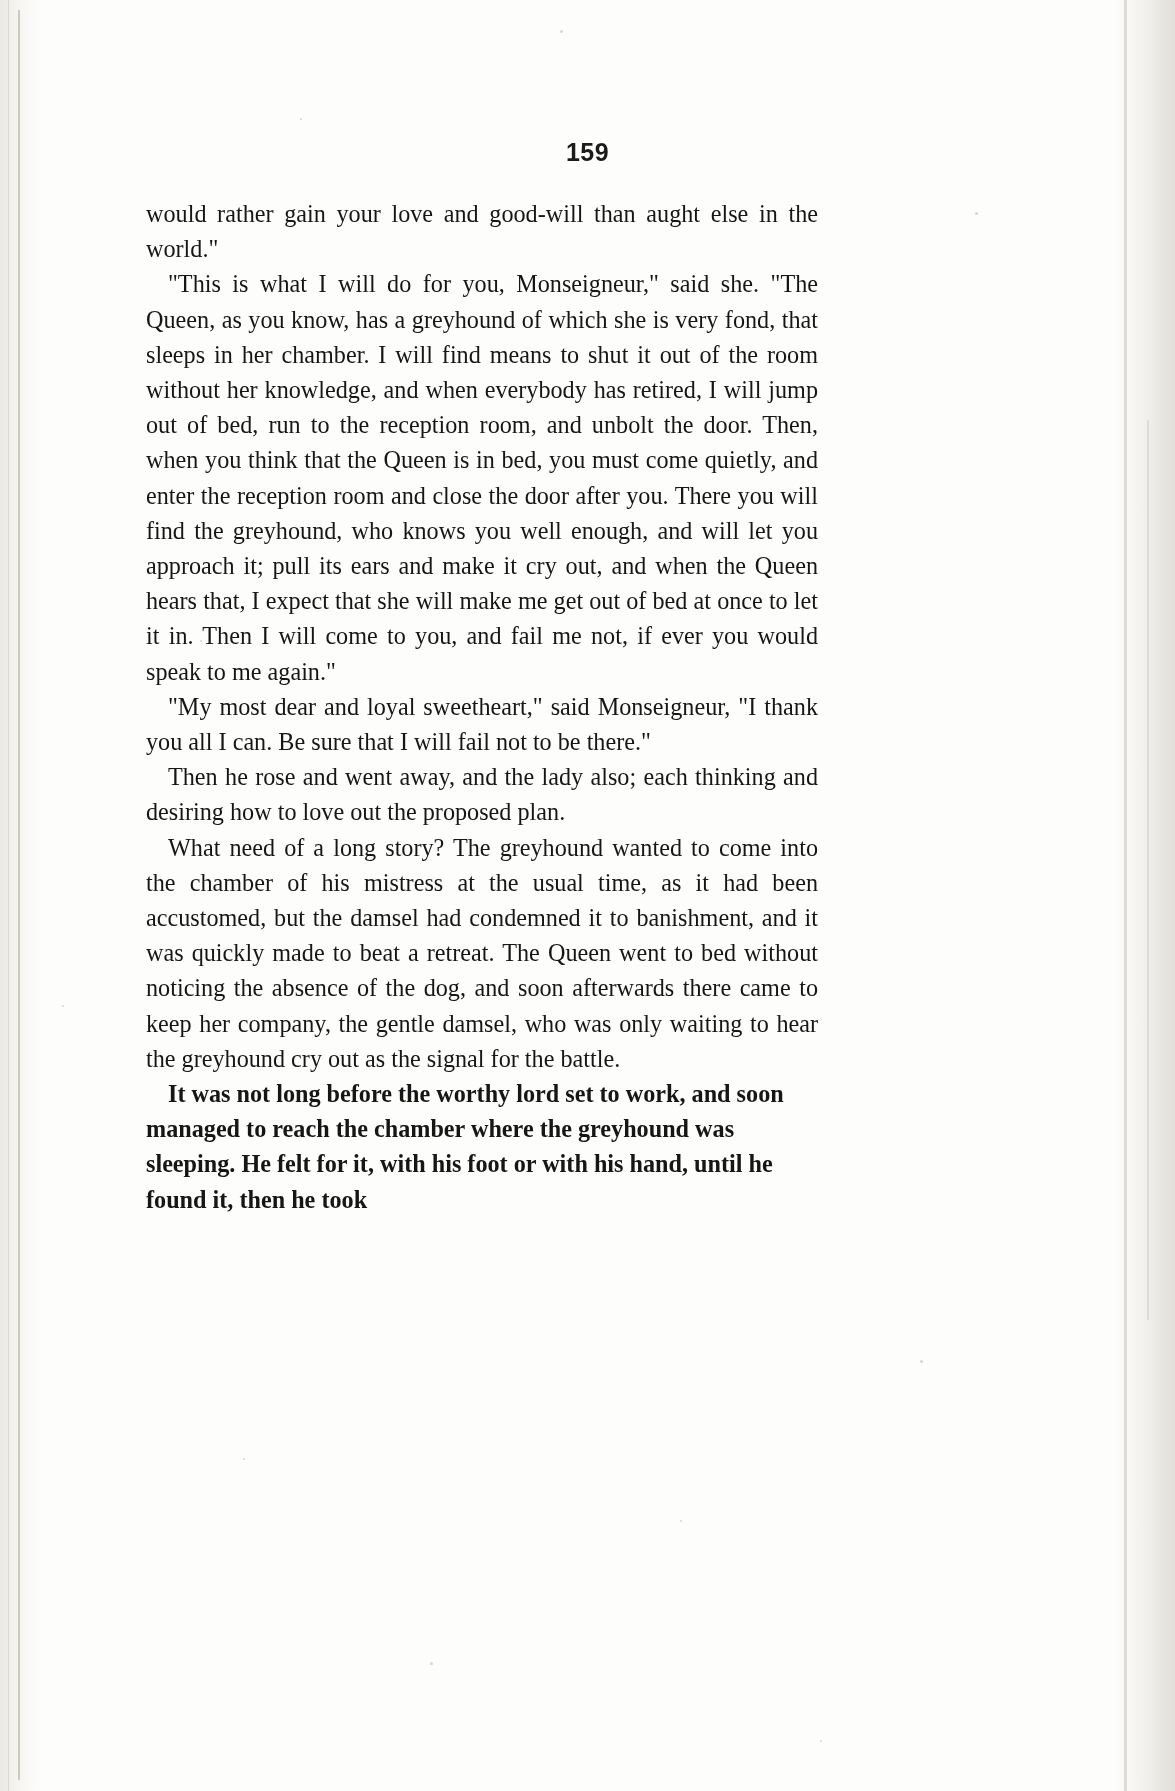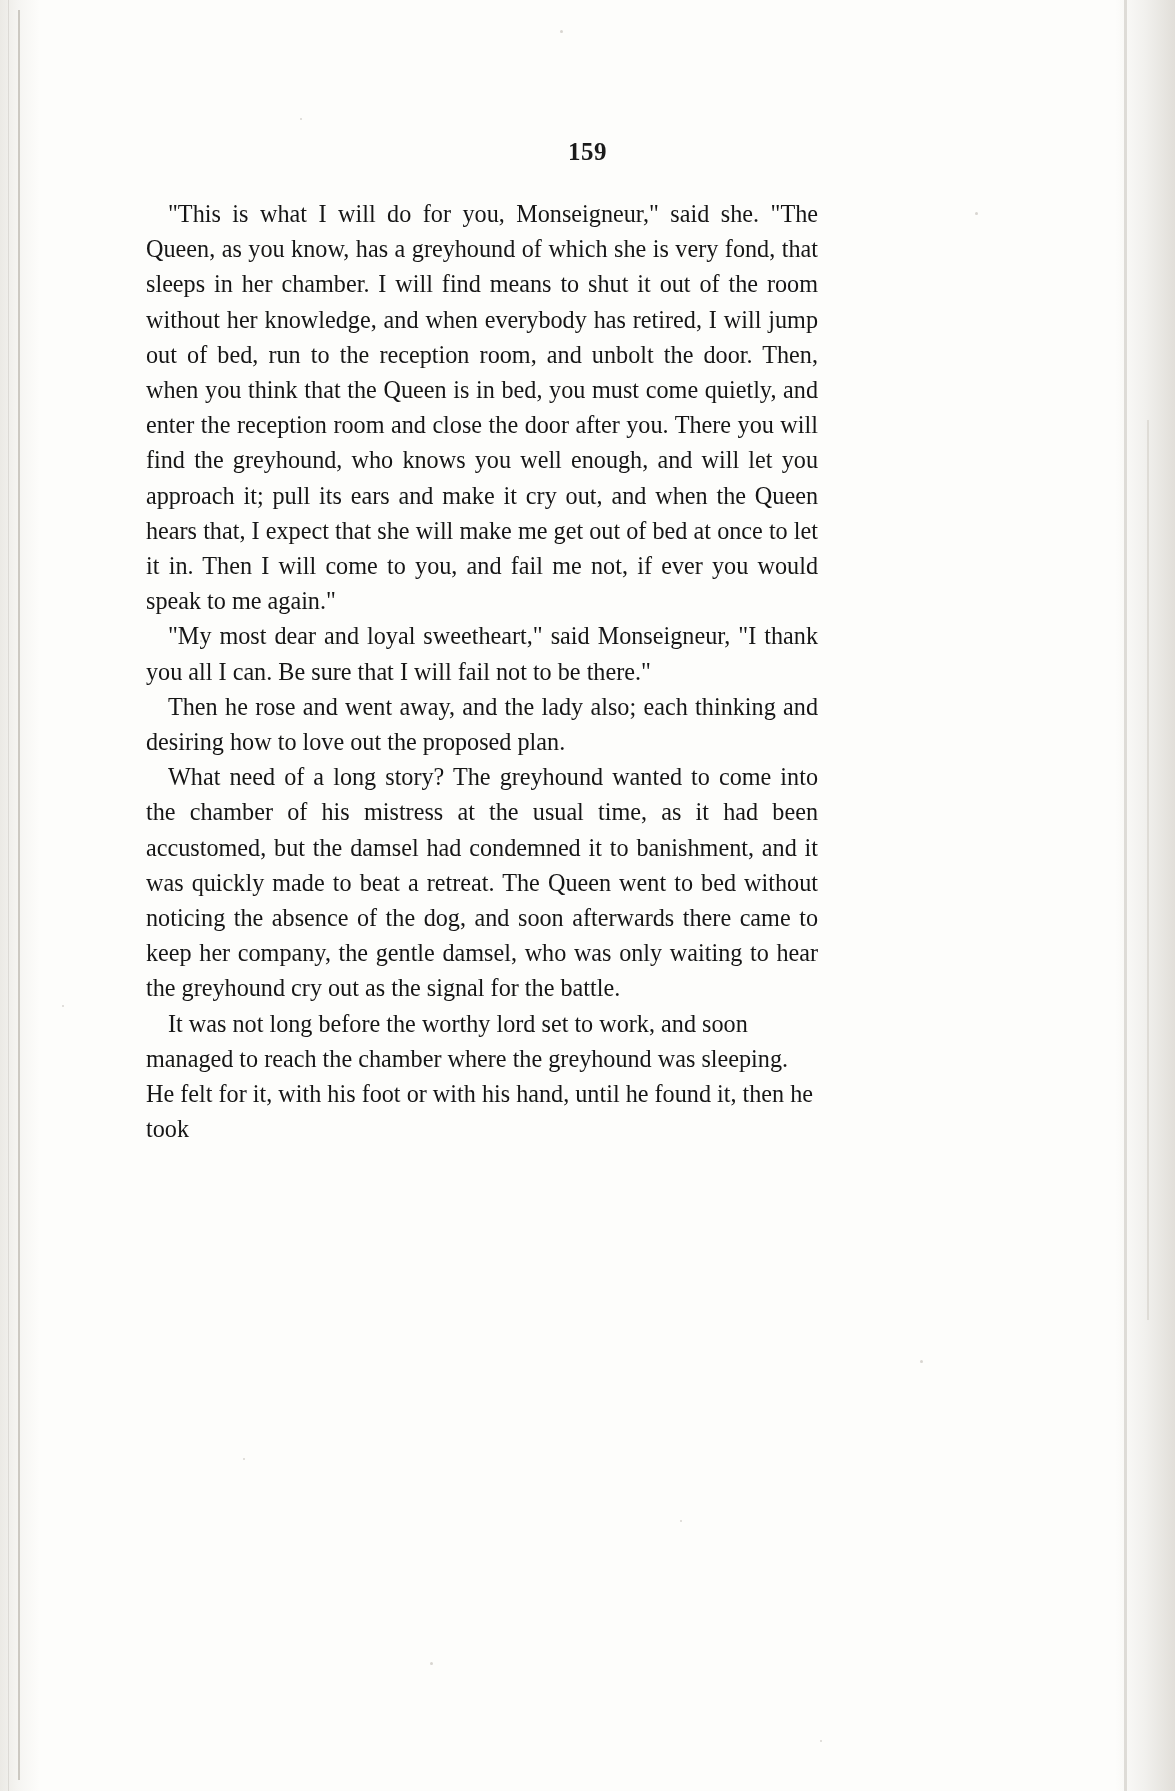--- a/index.html
+++ b/index.html
@@ -85,21 +85,21 @@
   .page-number {
     position: absolute;
     top: 138px;
     left: 0;
     width: 1175px;
     text-align: center;
     font-size: 25px;
     font-weight: bold;
     letter-spacing: 0.5px;
     color: #1b1b1b;
-    font-family: Liberation Serif, serif;
+    font-family: Liberation Sans, sans-serif;
   }
   .body-text {
     position: absolute;
     top: 196px;
     left: 146px;
     width: 672px;
     color: #161616;
     font-size: 24.2px;
     line-height: 35.2px;
     text-align: justify;
@@ -107,20 +107,21 @@
   }
   .body-text p {
     margin: 0;
     text-indent: 0;
   }
   .body-text p.indent {
     text-indent: 22px;
   }
   .body-text p:last-child {
     text-align: left;
+    font-weight: bold;
   }
   
   .speck {
     position: absolute;
     background: #b9b5ad;
     border-radius: 50%;
     opacity: 0.55;
   }
 </style>
 </head>
@@ -131,20 +132,21 @@
   <div class="scan-edge-right"></div>
   <div class="binding-line"></div>
   <div class="binding-line2"></div>
   <div class="edge-mark-a"></div>
   <div class="edge-mark-b"></div>
 
   <div class="content">
     <div class="page-number">159</div>
 
     <div class="body-text">
+      <p>would rather gain your love and good-will than aught else in the world."</p>
       <p class="indent">"This is what I will do for you, Monseigneur," said she. "The Queen, as you know, has a greyhound of which she is very fond, that sleeps in her chamber. I will find means to shut it out of the room without her knowledge, and when everybody has retired, I will jump out of bed, run to the reception room, and unbolt the door. Then, when you think that the Queen is in bed, you must come quietly, and enter the reception room and close the door after you. There you will find the greyhound, who knows you well enough, and will let you approach it; pull its ears and make it cry out, and when the Queen hears that, I expect that she will make me get out of bed at once to let it in. Then I will come to you, and fail me not, if ever you would speak to me again."</p>
       <p class="indent">"My most dear and loyal sweetheart," said Monseigneur, "I thank you all I can. Be sure that I will fail not to be there."</p>
       <p class="indent">Then he rose and went away, and the lady also; each thinking and desiring how to love out the proposed plan.</p>
       <p class="indent">What need of a long story? The greyhound wanted to come into the chamber of his mistress at the usual time, as it had been accustomed, but the damsel had condemned it to banishment, and it was quickly made to beat a retreat. The Queen went to bed without noticing the absence of the dog, and soon afterwards there came to keep her company, the gentle damsel, who was only waiting to hear the greyhound cry out as the signal for the battle.</p>
       <p class="indent">It was not long before the worthy lord set to work, and soon managed to reach the chamber where the greyhound was sleeping. He felt for it, with his foot or with his hand, until he found it, then he took</p>
     </div>
   </div>
 
   <div class="speck" style="top:30px;left:560px;width:3px;height:3px;"></div>
   <div class="speck" style="top:118px;left:300px;width:2px;height:2px;"></div>

